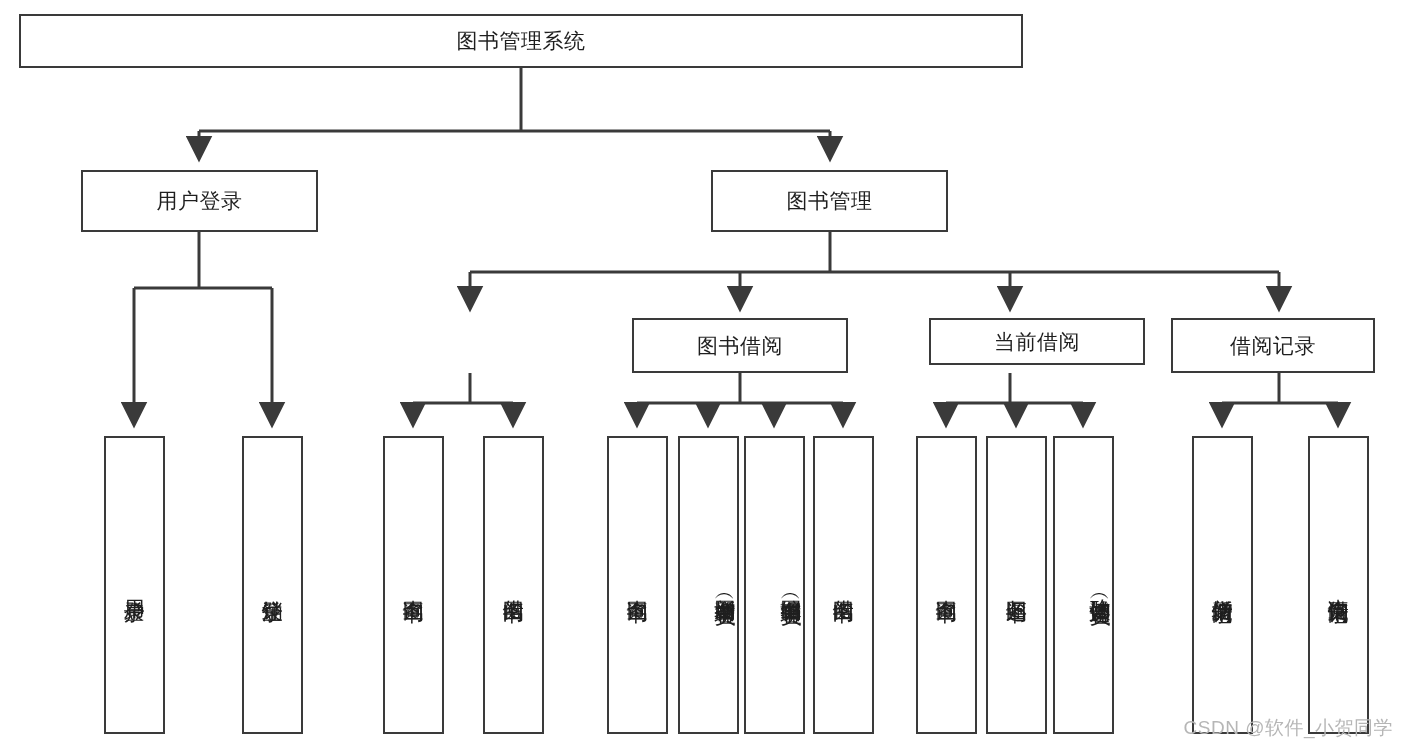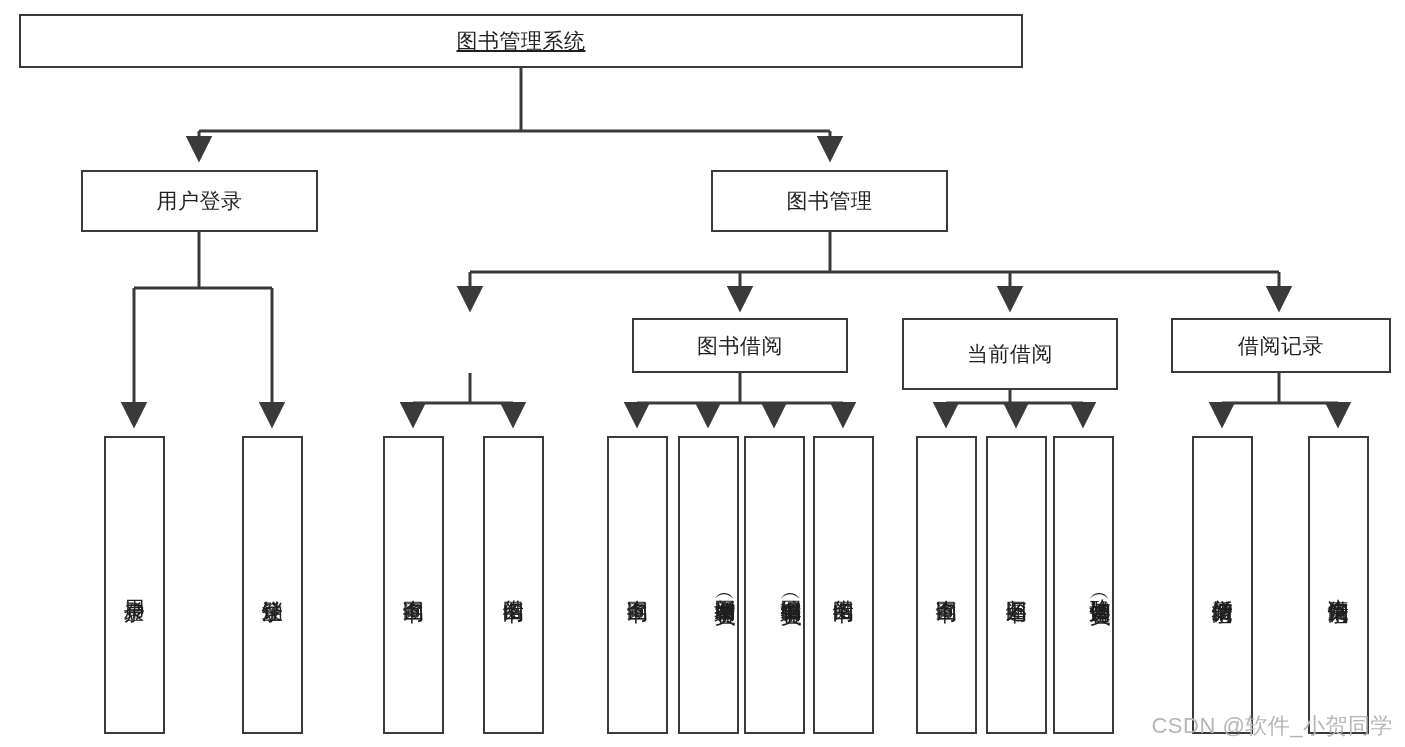--- a/index.html
+++ b/index.html
@@ -55,21 +55,21 @@
     display: block;
   }
   .node-v.center-start {
     align-items: center;
     padding-top: 0;
   }
   #watermark {
     position: absolute;
     right: 12px;
     bottom: 6px;
-    font-size: 22px;
+    font-size: 19px;
     color: #b6b6b6;
     white-space: nowrap;
     letter-spacing: 0.5px;
   }
 </style>
 </head>
 <body>
 
 <div id="diagram-root">
 
@@ -116,38 +116,38 @@
       <path d="M 1016 403 L 1016 424" marker-end="url(#arrow)"></path>
       <path d="M 1083 403 L 1083 424" marker-end="url(#arrow)"></path>
 
       <path d="M 1279 373 L 1279 403"></path>
       <path d="M 1222 403 L 1338 403"></path>
       <path d="M 1222 403 L 1222 424" marker-end="url(#arrow)"></path>
       <path d="M 1338 403 L 1338 424" marker-end="url(#arrow)"></path>
     </g>
   </svg>
 
-  <div class="node-box node-h" style="left:19px; top:14px; width:1004px; height:54px;text-decoration:underline;">
+  <div class="node-box node-h" style="left:19px; top:14px; width:1004px; height:54px;">
     <span>图书管理系统</span>
   </div>
 
   <div class="node-box node-h" style="left:81px; top:170px; width:237px; height:62px;">
     <span>用户登录</span>
   </div>
   <div class="node-box node-h" style="left:711px; top:170px; width:237px; height:62px;justify-content:center;">
     <span>图书管理</span>
   </div>
 
   <div class="node-box node-h" style="left:632px; top:318px; width:216px; height:55px;">
     <span>图书借阅</span>
   </div>
-  <div class="node-box node-h" style="left:902px; top:318px; width:216px; height:72px;">
+  <div class="node-box node-h" style="left:929px; top:318px; width:216px; height:47px;">
     <span>当前借阅</span>
   </div>
-  <div class="node-box node-h" style="left:1171px; top:318px; width:220px; height:55px;">
+  <div class="node-box node-h" style="left:1171px; top:318px; width:204px; height:55px;">
     <span>借阅记录</span>
   </div>
 
   <div class="node-box node-v center-start" style="left:104px; top:436px; width:61px; height:298px;">
     <span class="vtext">用户登录</span>
   </div>
   <div class="node-box node-v center-start" style="left:242px; top:436px; width:61px; height:298px;">
     <span class="vtext">注销登录</span>
   </div>
 

